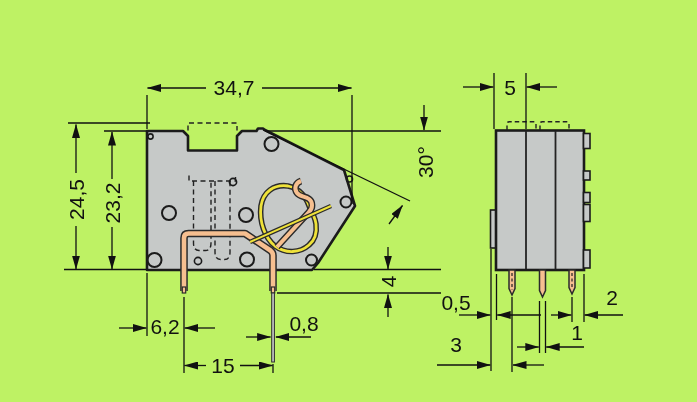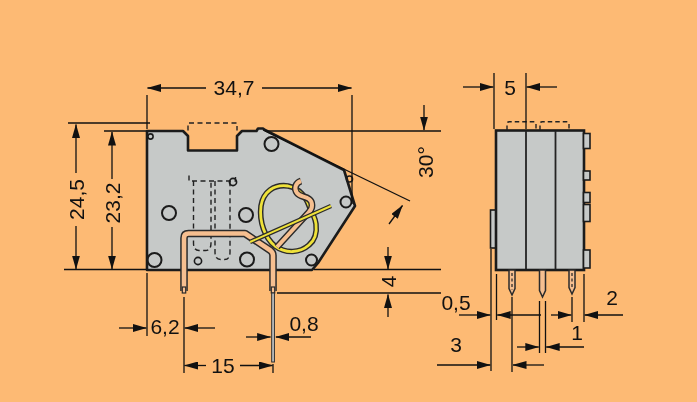--- a/index.html
+++ b/index.html
@@ -1,16 +1,16 @@
 <!DOCTYPE html>
 <html><head>
 <meta charset="utf-8">
 <style>
   html,body{margin:0;padding:0;background:#ffffff;}
-  .stage{width:697px;height:402px;position:relative;background:#fdba74;overflow:hidden;}
+  .stage{width:697px;height:402px;position:relative;background:#bef264;overflow:hidden;}
   svg{display:block;}
   .dim-text{
     font-family:"Liberation Sans", sans-serif;
     font-size:21px;
     fill:#111;
   }
 </style>
 </head>
 <body>
 

